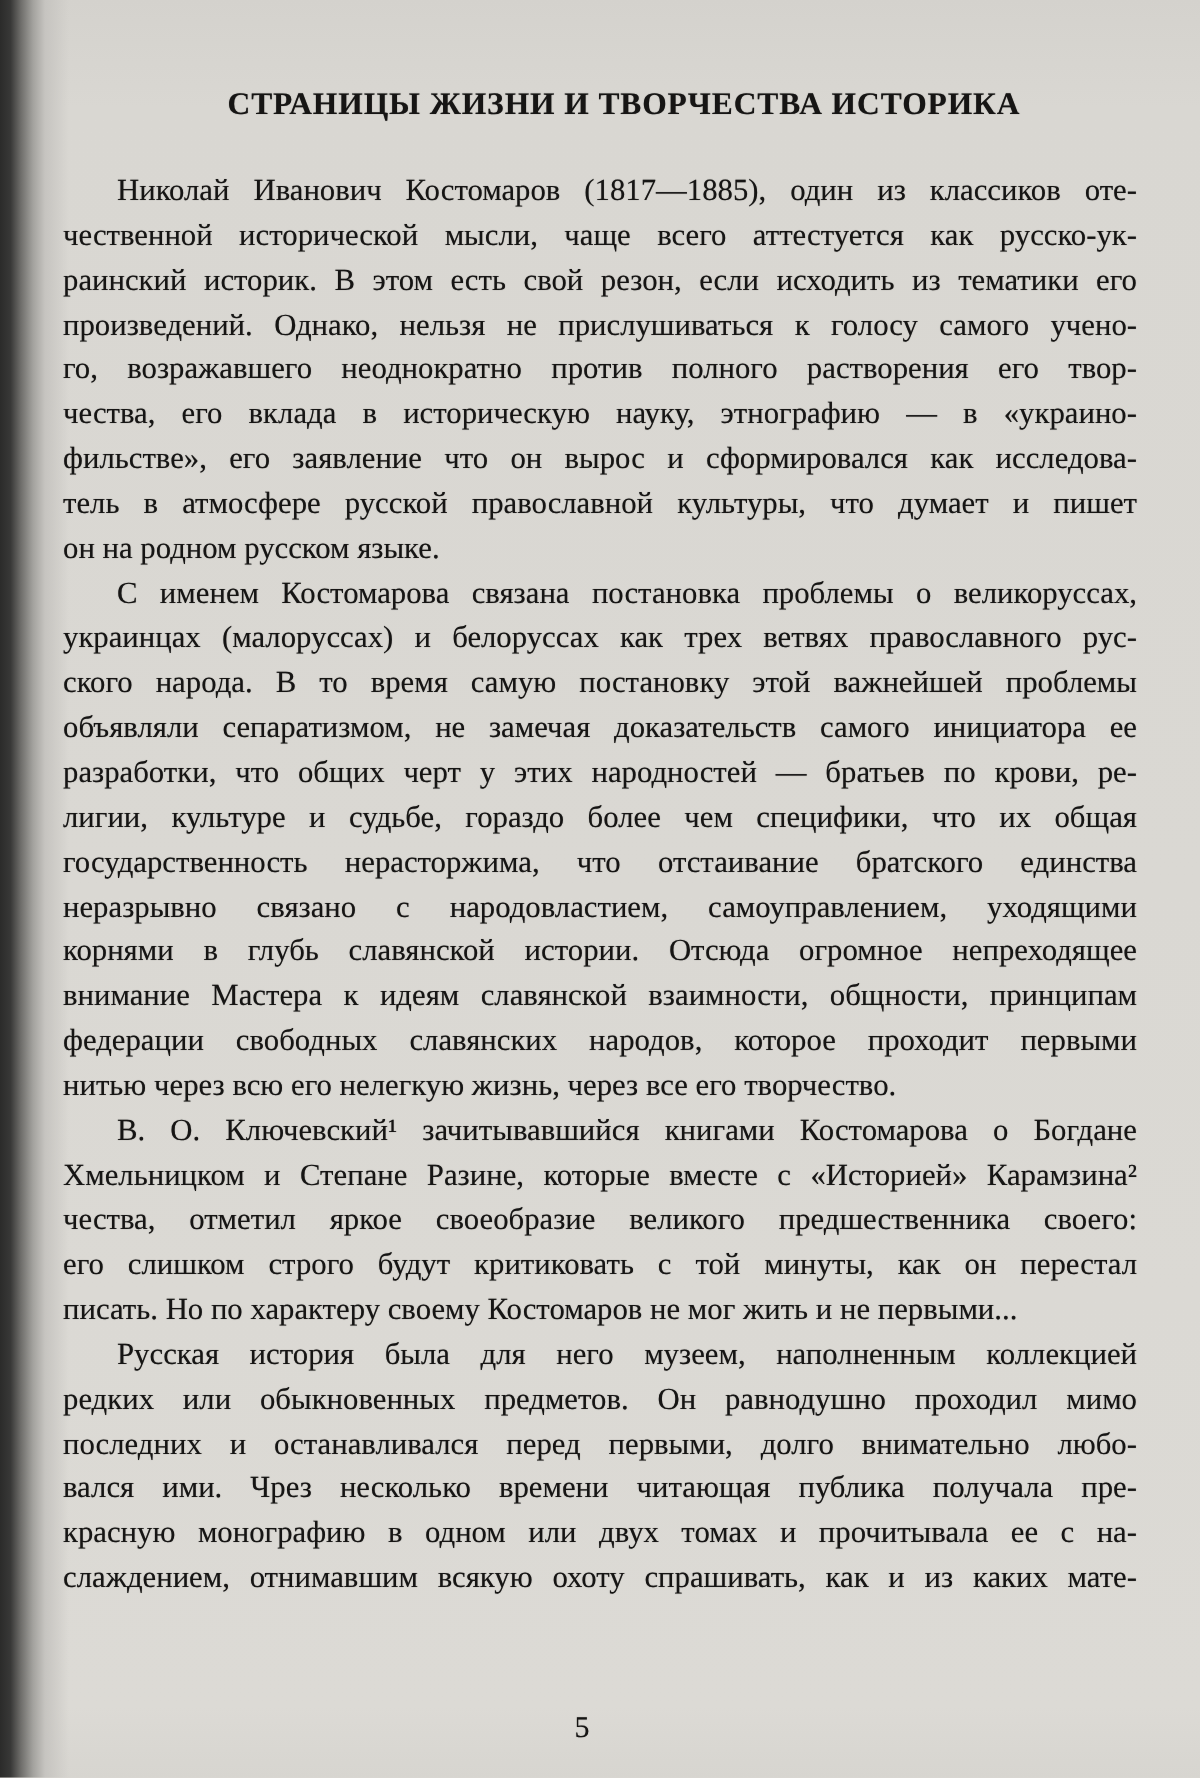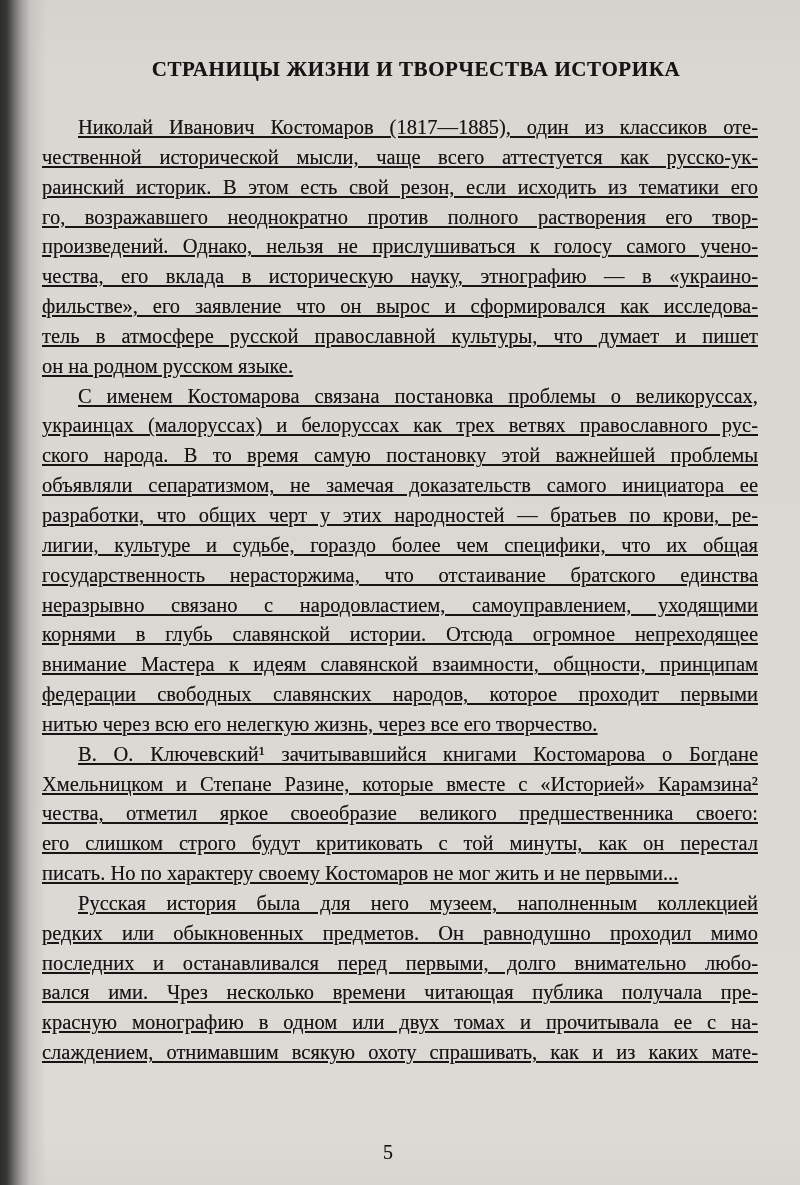--- a/index.html
+++ b/index.html
@@ -42,21 +42,20 @@
   }
   .text-block {
     position: absolute;
     top: 113px;
     left: 42px;
     width: 716px;
     color: var(--ink, #161514);
     font-size: 20.5px;
     line-height: 29.85px;
     text-shadow: 0 0 0.6px rgba(22,21,20,0.5);
-    text-decoration: underline;
   }
   .line {
     text-align: justify;
     text-align-last: justify;
     white-space: nowrap;
   }
   .line.para-first { text-indent: 36px; }
   .line.para-last  { text-align-last: left; }
   .page-number {
     position: absolute;
@@ -74,22 +73,22 @@
 
 <div class="page">
   <div class="spine"></div>
 
   <h1 class="title">СТРАНИЦЫ ЖИЗНИ И ТВОРЧЕСТВА ИСТОРИКА</h1>
 
   <div class="text-block">
       <div class="line para-first">Николай Иванович Костомаров (1817—1885), один из классиков оте-</div>
       <div class="line">чественной исторической мысли, чаще всего аттестуется как русско-ук-</div>
       <div class="line">раинский историк. В этом есть свой резон, если исходить из тематики его</div>
+      <div class="line">произведений. Однако, нельзя не прислушиваться к голосу самого учено-</div>
       <div class="line">го, возражавшего неоднократно против полного растворения его твор-</div>
-      <div class="line">произведений. Однако, нельзя не прислушиваться к голосу самого учено-</div>
       <div class="line">чества, его вклада в историческую науку, этнографию — в «украино-</div>
       <div class="line">фильстве», его заявление что он вырос и сформировался как исследова-</div>
       <div class="line">тель в атмосфере русской православной культуры, что думает и пишет</div>
       <div class="line para-last">он на родном русском языке.</div>
       <div class="line para-first">С именем Костомарова связана постановка проблемы о великоруссах,</div>
       <div class="line">украинцах (малоруссах) и белоруссах как трех ветвях православного рус-</div>
       <div class="line">ского народа. В то время самую постановку этой важнейшей проблемы</div>
       <div class="line">объявляли сепаратизмом, не замечая доказательств самого инициатора ее</div>
       <div class="line">разработки, что общих черт у этих народностей — братьев по крови, ре-</div>
       <div class="line">лигии, культуре и судьбе, гораздо более чем специфики, что их общая</div>

